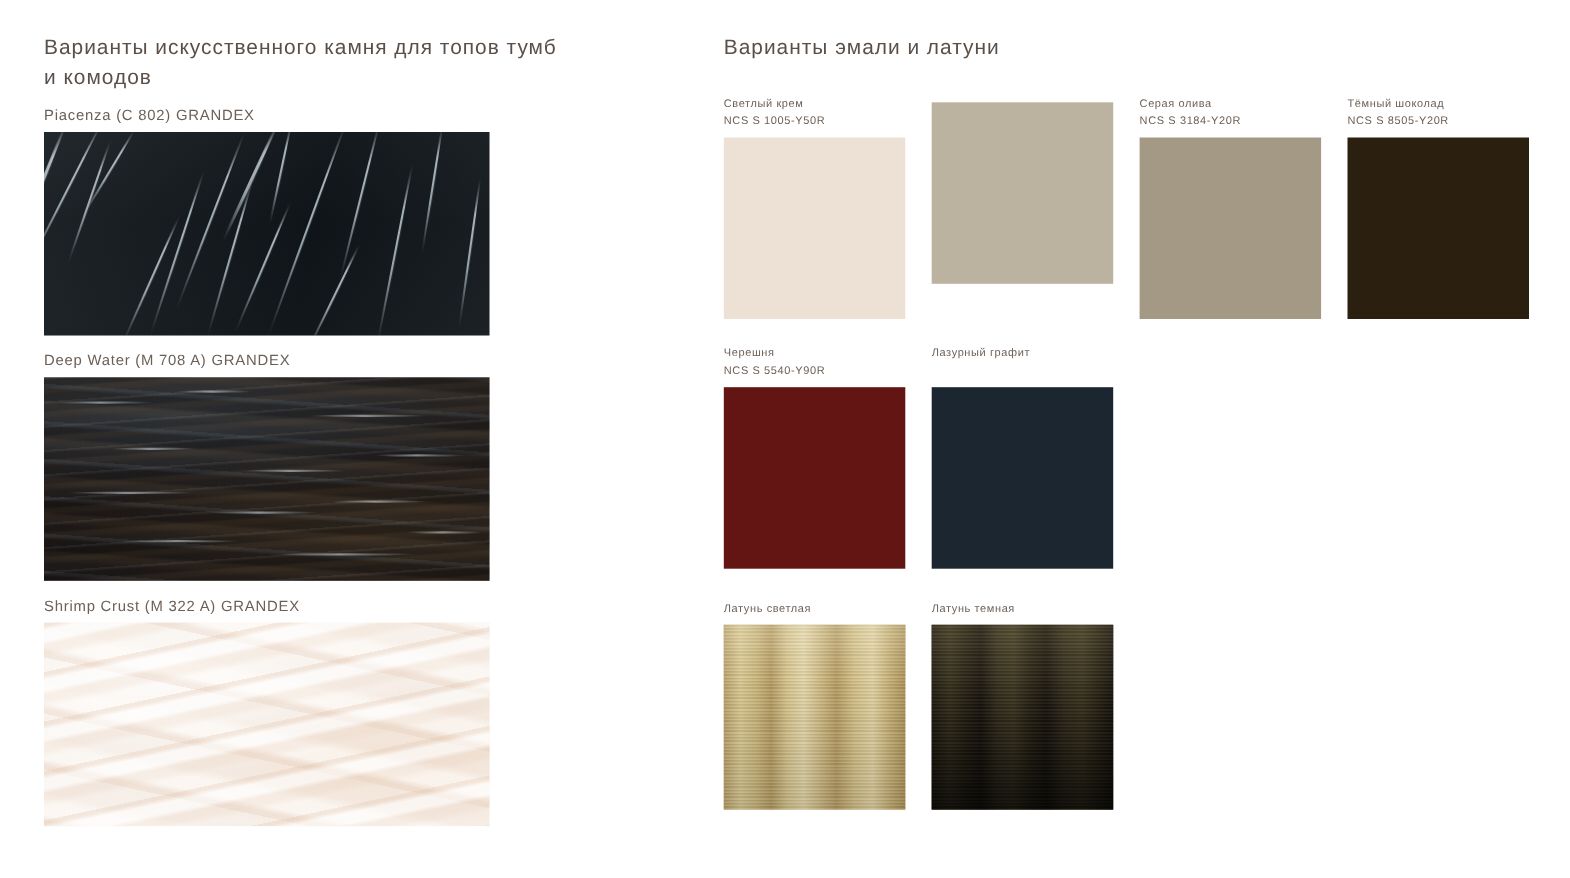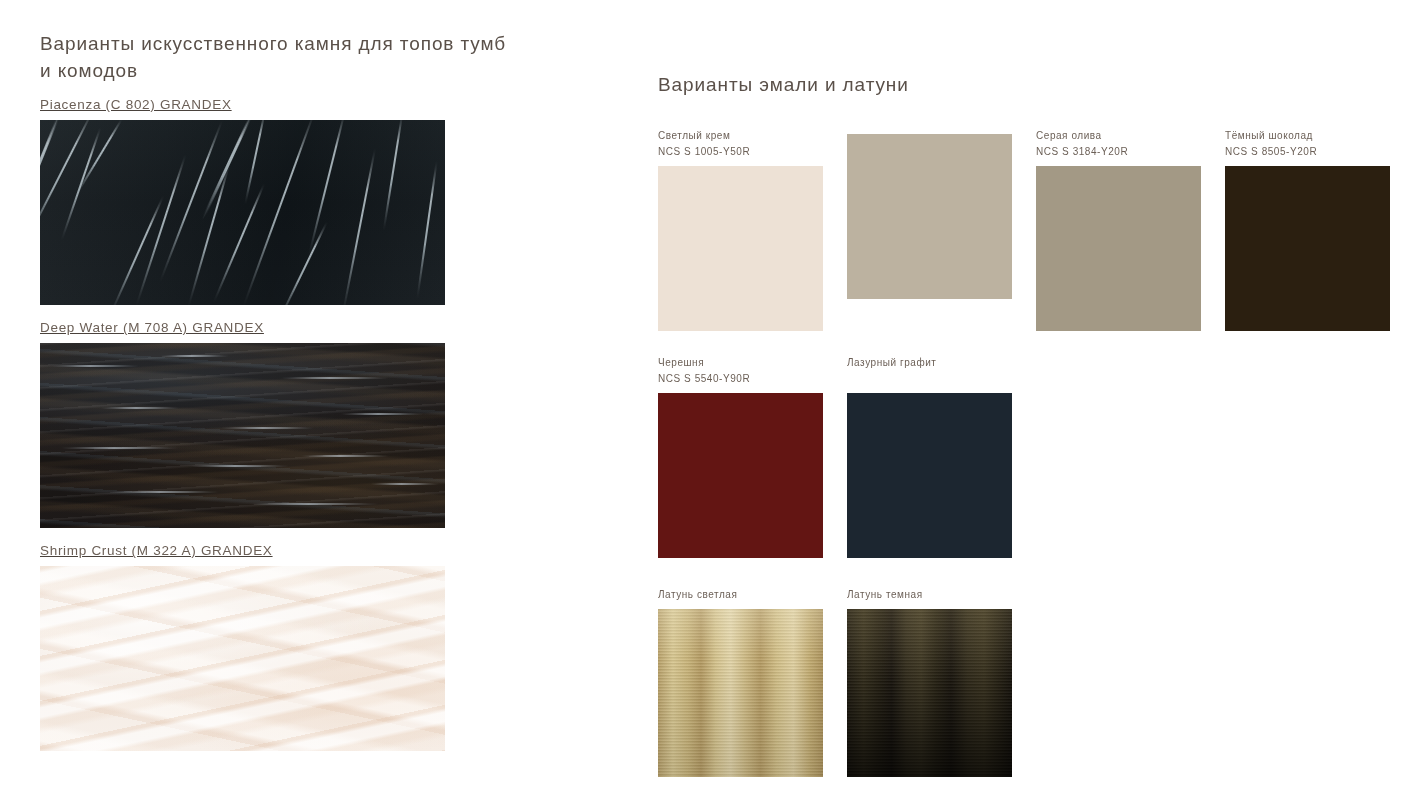--- a/index.html
+++ b/index.html
@@ -21,38 +21,37 @@
     position: absolute;
     left: 40px;
     top: 30px;
     width: 470px;
   }
   .col-finish {
     position: absolute;
     left: 658px;
     top: 30px;
     width: 740px;
-    margin-top: 41px;
   }
 
   
   .section-title {
     font-size: 19px;
     line-height: 27px;
     letter-spacing: 0.9px;
     color: #5a5049;
     font-weight: 400;
     margin: 0;
   }
   .col-finish .section-title {
     margin-bottom: 0;
   }
 
   
-  .stone-block { margin-top: 14px; text-decoration: underline; }
+  .stone-block { margin-top: 14px; }
   .stone-block.first { margin-top: 12px; }
 
   .stone-caption {
     font-size: 13.5px;
     line-height: 18px;
     letter-spacing: 0.7px;
     color: #6b5f56;
     margin-bottom: 6px;
     white-space: nowrap;
   }

